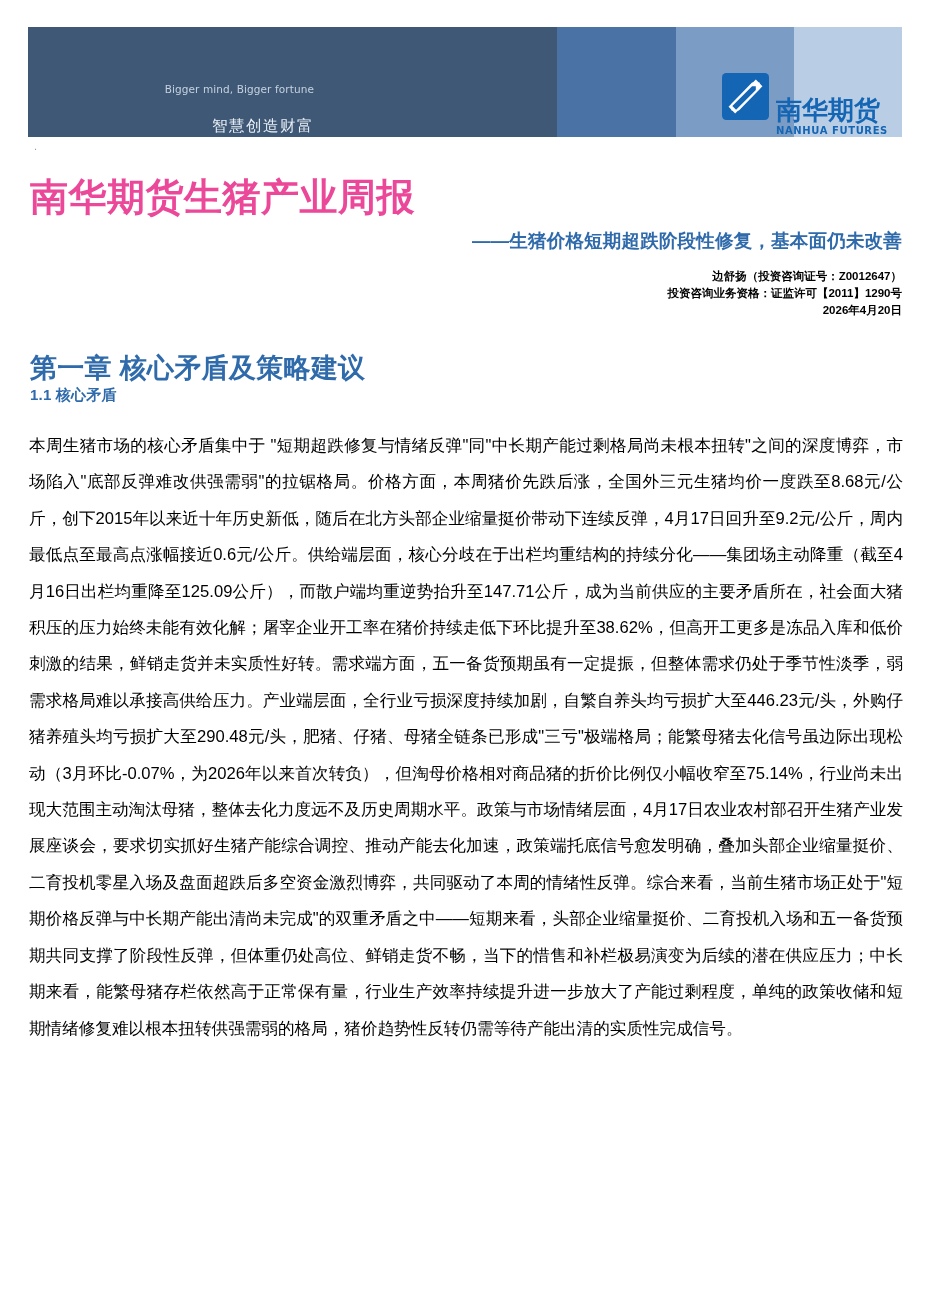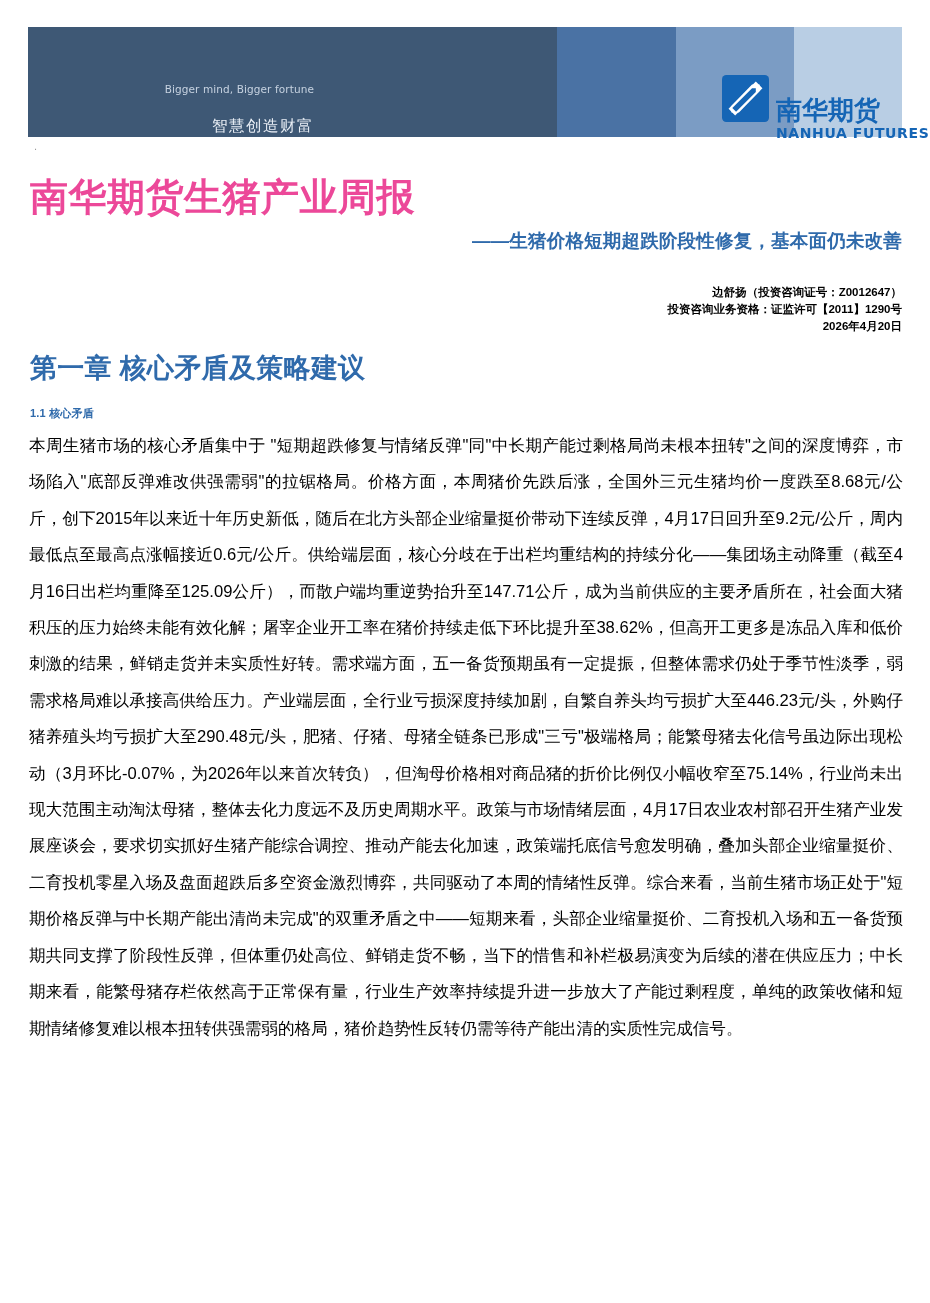--- a/index.html
+++ b/index.html
@@ -71,21 +71,21 @@
   .logo-cn {
     font-size: 26px;
     font-weight: 700;
     color: #1565b5;
     letter-spacing: 0px;
     white-space: nowrap;
     font-family: "Liberation Sans", sans-serif;
   }
   .logo-en {
     margin-top: 3px;
-    font-size: 14px;
+    font-size: 10px;
     font-weight: 700;
     color: #1565b5;
     letter-spacing: 0.6px;
     white-space: nowrap;
     font-family: "DejaVu Sans", sans-serif;
   }
 
   
   .stray-dot {
     position: absolute;
@@ -116,21 +116,21 @@
     font-weight: 700;
     color: #2f6aab;
     letter-spacing: 0.2px;
     white-space: nowrap;
   }
 
   
   .author-block {
     position: absolute;
     right: 28px;
-    top: 284px;
+    top: 268px;
     text-align: right;
     font-size: 11.5px;
     font-weight: 700;
     color: #000000;
     line-height: 1.48;
   }
 
   
   .chapter-heading {
     position: absolute;
@@ -138,22 +138,22 @@
     top: 350px;
     font-size: 27px;
     font-weight: 700;
     color: #2f6aab;
     letter-spacing: 0.3px;
     white-space: nowrap;
   }
   .section-heading {
     position: absolute;
     left: 30px;
-    top: 406px;
-    font-size: 11px;
+    top: 386px;
+    font-size: 15px;
     font-weight: 700;
     color: #2f6aab;
     letter-spacing: 0.2px;
     white-space: nowrap;
   }
 
   
   .body-text {
     position: absolute;
     left: 29px;

